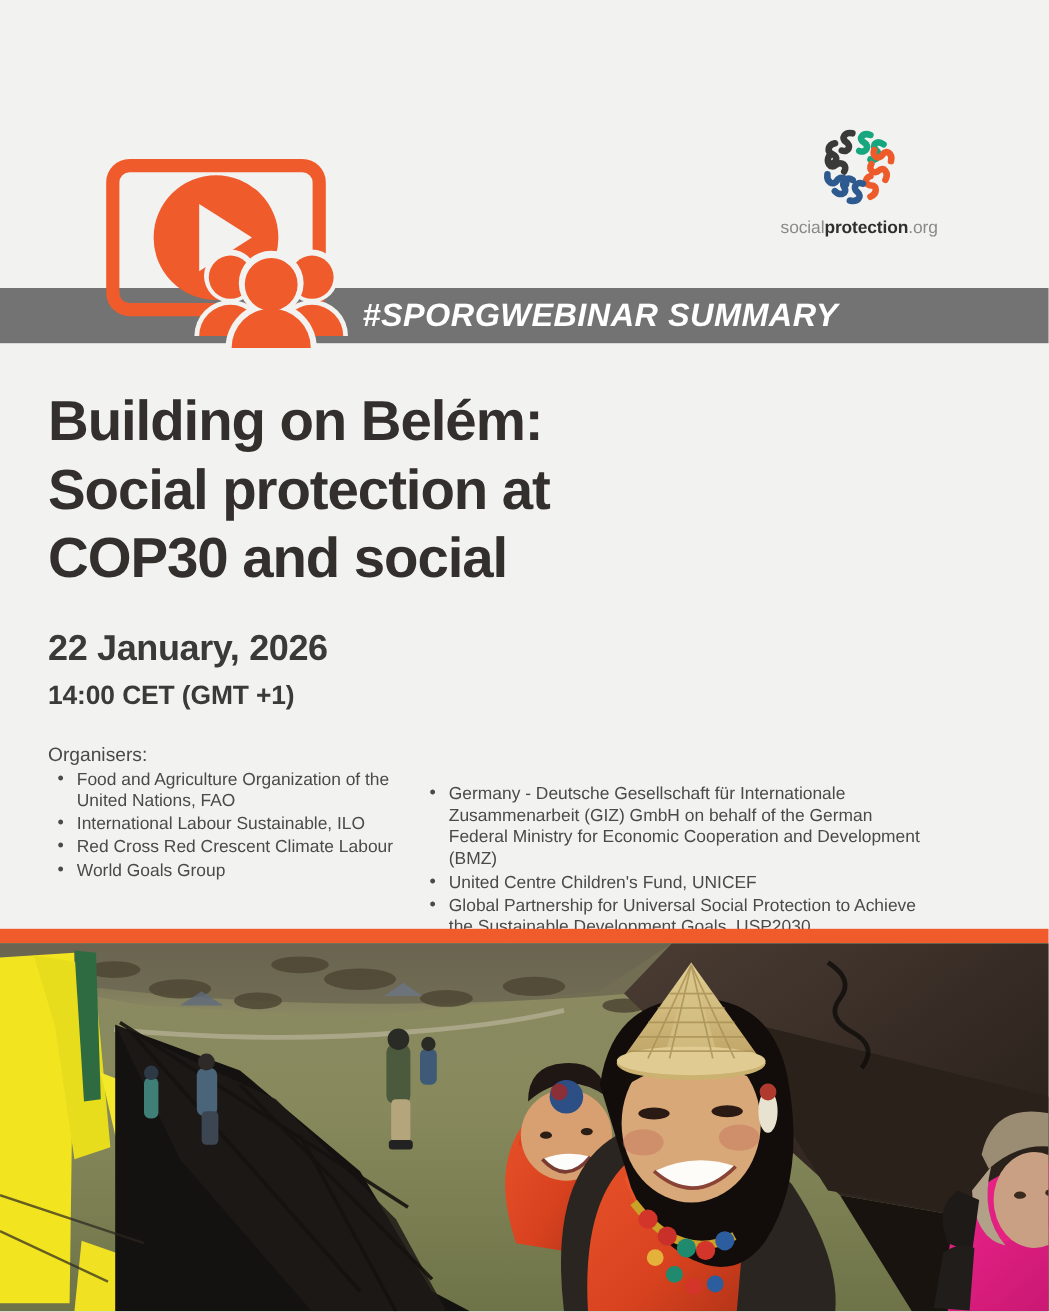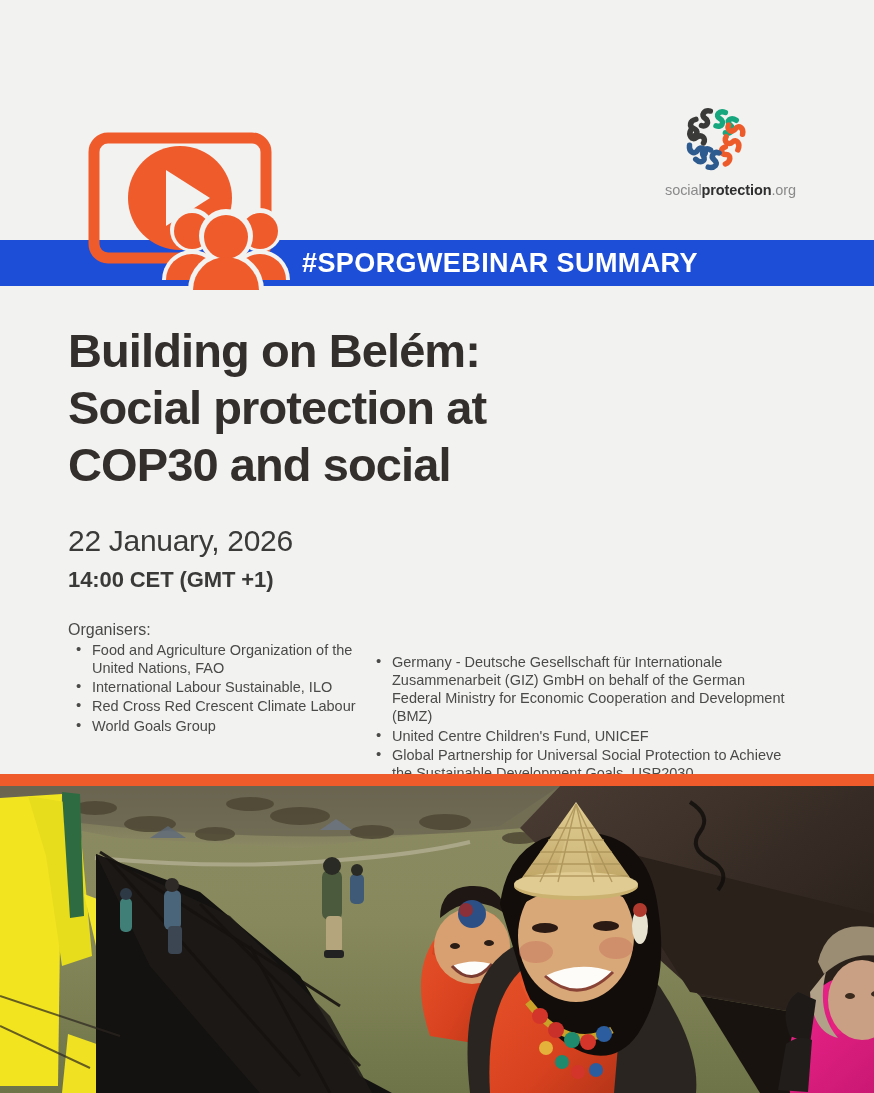--- a/index.html
+++ b/index.html
@@ -45,82 +45,82 @@
     width: 160px;
     text-align: center;
   }
   .sp-logo-mark { width: 78px; height: 78px; margin: 0 auto; display: block; }
   .sp-logo-word {
     margin-top: 4px;
     font-size: 14.5px;
     letter-spacing: -0.1px;
     color: #8a8a8a;
     white-space: nowrap;
-    text-align: right;
   }
   .sp-logo-word b { color: #2f2f2f; font-weight: 700; }
 
   
   .band {
     position: relative;
     height: 46px;
-    background: #1d4ed8;
+    background: #737373;
     display: flex;
     align-items: center;
     z-index: 2;
+    font-style: italic;
   }
   .band-title {
     margin-left: 302px;
     color: #ffffff;
     font-size: 27px;
     font-weight: 700;
     letter-spacing: 0.4px;
     white-space: nowrap;
   }
 
   
   .body-wrap {
-    padding: 0 64px 0 68px;
+    padding: 0 64px 0 40px;
   }
 
   .title {
     margin-top: 37px;
     font-size: 47px;
     line-height: 1.21;
     font-weight: 700;
     color: #332f2c;
     letter-spacing: -0.9px;
   }
   .title span { display: block; }
 
   .date {
     margin-top: 30px;
     font-size: 30px;
-    font-weight: 400;
+    font-weight: 700;
     color: #3a3a38;
     letter-spacing: -0.3px;
   }
   .time {
     margin-top: 9px;
     font-size: 22px;
     font-weight: 700;
     color: #3a3a38;
     letter-spacing: -0.1px;
   }
 
   .organisers-label {
     margin-top: 28px;
     font-size: 16px;
     color: #4a4a48;
   }
 
   .org-columns {
     display: flex;
     margin-top: 2px;
-    gap: 8px;
+    gap: 18px;
   }
   .org-col { font-size: 14.5px; color: #4a4a48; }
   .org-col.left  { width: 292px; }
   .org-col.right { width: 430px; padding-top: 12px; }
 
   .org-col ul { list-style: none; }
   .org-col li {
     position: relative;
     padding-left: 24px;
     line-height: 1.26;

